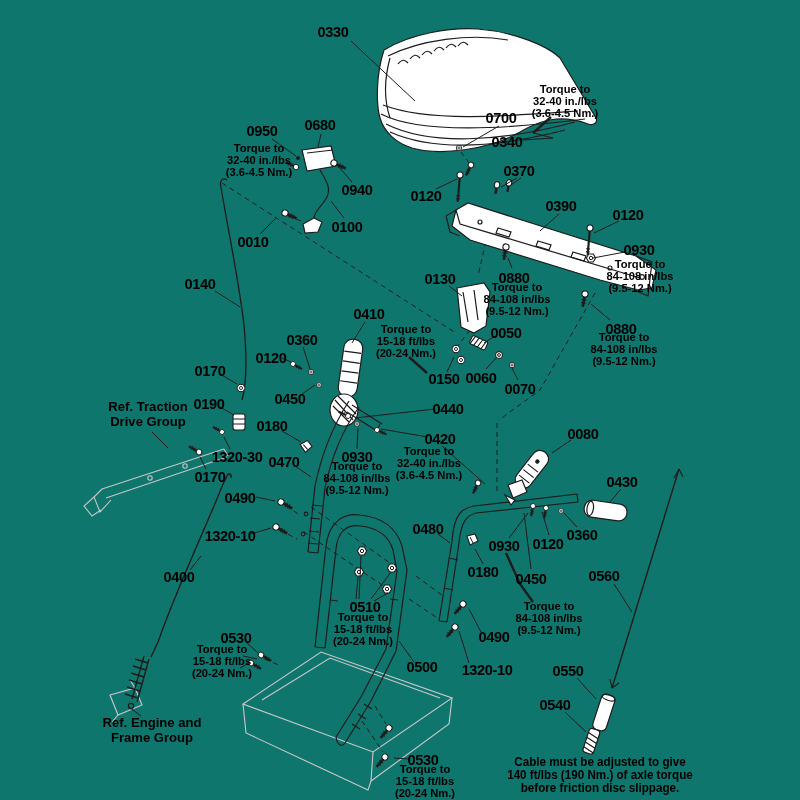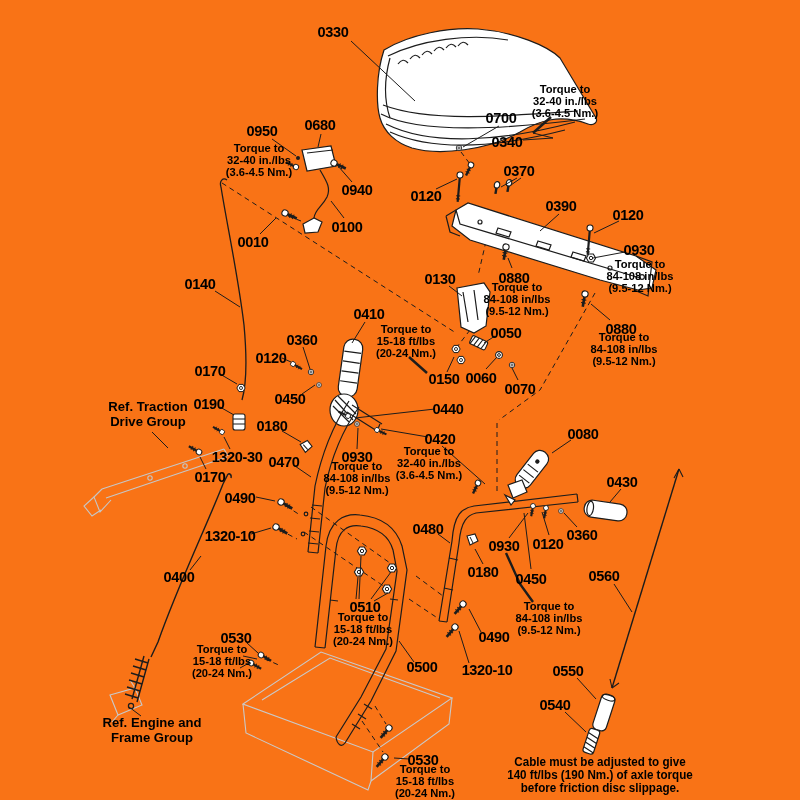--- a/index.html
+++ b/index.html
@@ -1,16 +1,16 @@
 <!DOCTYPE html>
 <html><head>
 <meta charset="utf-8">
 <style>
   html,body{margin:0;padding:0;background:#fff;}
-  #stage{position:relative;width:800px;height:800px;background:#f97316;overflow:hidden;
+  #stage{position:relative;width:800px;height:800px;background:#0f766e;overflow:hidden;
          font-family:"Liberation Sans",sans-serif;}
   #art{position:absolute;left:0;top:0;}
   .part-label{position:absolute;transform:translate(-50%,-50%) scaleX(.97);
       font-weight:700;font-size:15px;letter-spacing:-.4px;color:#000;white-space:nowrap;}
   .torque-note{position:absolute;transform:translate(-50%,-50%) scaleX(.97);
       font-weight:700;font-size:11.5px;line-height:12px;text-align:center;color:#000;white-space:nowrap;}
   .ref-note{position:absolute;transform:translate(-50%,-50%) scaleX(.97);
       font-weight:700;font-size:13.5px;line-height:15px;text-align:center;color:#000;white-space:nowrap;}
   .cable-note{position:absolute;transform:translate(-50%,-50%) scaleX(.97);
       font-weight:700;font-size:12px;line-height:13px;text-align:center;color:#000;white-space:nowrap;}

